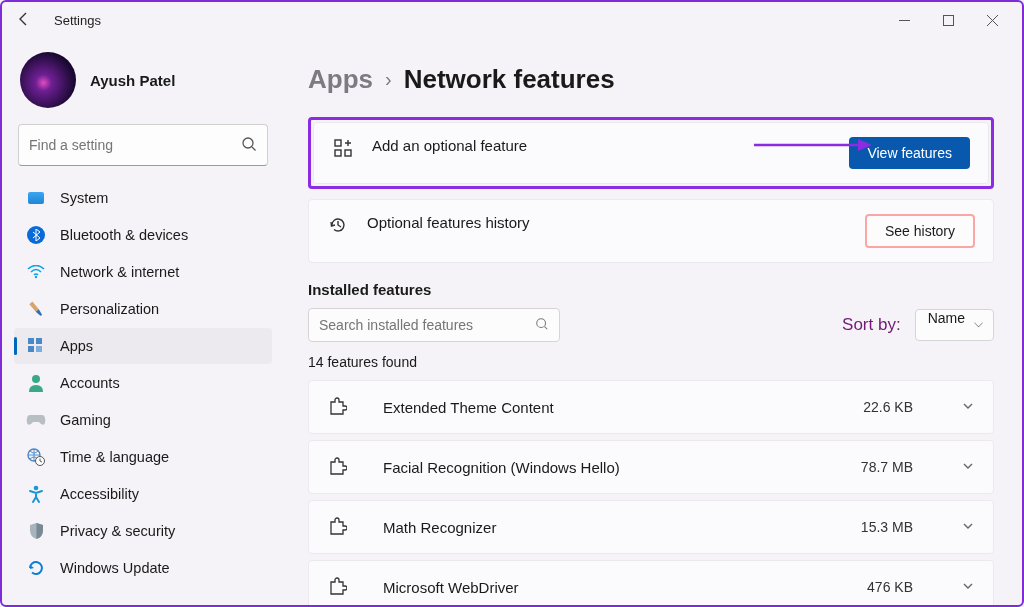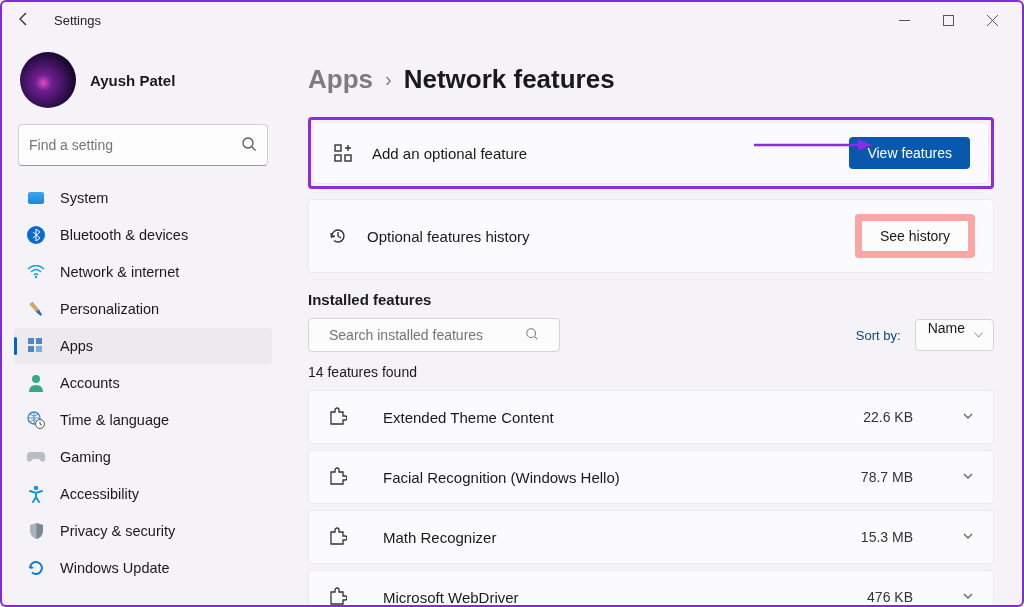--- a/index.html
+++ b/index.html
@@ -70,48 +70,48 @@
     .i-priv{ color:#7a8894;}
     .i-wu{ color:#0a6bd6;}
     
     .breadcrumb { display:flex; align-items:center; gap:12px; margin-bottom:22px; margin-top:6px;}
     .breadcrumb .parent { font-size:26px; font-weight:600; color:#7e7a82; cursor:pointer;}
     .breadcrumb .sep { font-size:20px; color:#7e7a82;}
     .breadcrumb .current { font-size:26px; font-weight:600; color:#1a1a1a;}
     
     .card {
       background:#fbfbfd; border:1px solid #ebe9ed; border-radius:4px;
-      padding:14px 18px; display:flex; align-items:center; gap:18px; margin-bottom:10px;
+      padding:14px 18px; display:flex; align-items:flex-start; gap:18px; margin-bottom:10px;
     }
     .card .label { flex:1; font-size:15px; }
     .card .cicon { width:22px; height:22px; color:#444; display:flex; align-items:center; justify-content:center;}
     .btn-primary {
       background:#0858ad; color:#fff; border:none; border-radius:4px;
       padding:8px 18px; font-size:14px; cursor:pointer;
     }
     .btn-secondary {
-      background:#fcfcfd; color:#1a1a1a; border:7px solid #fca5a5; border-radius:4px;
+      background:#fcfcfd; color:#1a1a1a; border:2px solid #fca5a5; border-radius:4px;
       padding:7px 18px; font-size:14px; cursor:pointer;
     }
     .highlight-box { border:3px solid #8b2be2; border-radius:4px; padding:2px; margin-bottom:10px;}
     .highlight-box .card { margin-bottom:0; position:relative;}
     
     .annot-arrow {
       position:absolute; left:440px; top:15px; width:120px; height:14px; pointer-events:none;
     }
     
     .section-title { font-weight:600; font-size:15px; margin:18px 0 10px 0;}
     .row-controls { display:flex; align-items:center; gap:14px; margin-bottom:12px;}
     .mini-search {
       display:flex; align-items:center; background:#fcfcfd; border:1px solid #d6d4d8;
-      border-radius:4px; height:34px; padding:0 20px; width:252px;
+      border-radius:4px; height:34px; padding:0 10px; width:252px;
     }
     .mini-search input { flex:1; border:none; outline:none; background:transparent; font-size:14px; color:#555;}
     .row-controls .spacer{flex:1;}
-    .sortlabel{ font-size:13px; color:#0c4a6e;text-align:right;}
+    .sortlabel{ font-size:17px; color:#701a75;text-align:right;}
     .sortdrop{ background:#fcfcfd; border:1px solid #d6d4d8; border-radius:4px; height:32px; padding:0 28px 0 12px; font-size:14px; cursor:pointer; position:relative;}
     .sortdrop::after{ content:"⌵"; position:absolute; right:10px; top:6px; color:#555; font-size:12px;}
     .found-label{ font-size:14px; margin-bottom:10px;}
     
     .feature {
       background:#fbfbfd; border:1px solid #ebe9ed; border-radius:4px;
       padding:16px 18px; display:flex; align-items:center; gap:36px; margin-bottom:6px;
       cursor:pointer;
     }
     .feature .ficon{ width:20px; height:20px; color:#444;}
@@ -212,37 +212,37 @@
       <div class="nav-item">
         <span class="nicon i-acct">
             <svg width="16" height="18" viewBox="0 0 16 18">
               <circle cx="8" cy="5" r="4" fill="#39a887"></circle>
               <path d="M1 18 Q1 11 8 11 Q15 11 15 18 Z" fill="#39a887"></path>
             </svg>
           </span>
         <span>Accounts</span>
       </div>
       <div class="nav-item">
+        <span class="nicon i-game">
+            <svg width="20" height="14" viewBox="0 0 20 14">
+              <path d="M4 2 H16 Q20 2 19 10 Q18 13 15 11 L13 9 H7 L5 11 Q2 13 1 10 Q0 2 4 2 Z" fill="#b7bec4"></path>
+            </svg>
+          </span>
+        <span>Gaming</span>
+      </div>
+      <div class="nav-item">
         <span class="nicon">
             <svg width="18" height="18" viewBox="0 0 18 18">
               <circle cx="7" cy="7" r="6" stroke="#4a88c6" stroke-width="1.4" fill="none"></circle>
               <path d="M7 1 V13 M1 7 H13 M3 3 Q7 7 11 3 M3 11 Q7 7 11 11" stroke="#4a88c6" stroke-width="0.9" fill="none"></path>
               <circle cx="13" cy="13" r="4.5" fill="#fff" stroke="#555" stroke-width="1"></circle>
               <path d="M13 10.5 V13 L15 14" stroke="#555" stroke-width="1" fill="none"></path>
             </svg>
           </span>
         <span>Time &amp; language</span>
-      </div>
-      <div class="nav-item">
-        <span class="nicon i-game">
-            <svg width="20" height="14" viewBox="0 0 20 14">
-              <path d="M4 2 H16 Q20 2 19 10 Q18 13 15 11 L13 9 H7 L5 11 Q2 13 1 10 Q0 2 4 2 Z" fill="#b7bec4"></path>
-            </svg>
-          </span>
-        <span>Gaming</span>
       </div>
       <div class="nav-item">
         <span class="nicon i-acc">
             <svg width="16" height="18" viewBox="0 0 16 18">
               <circle cx="8" cy="3" r="2.3" fill="#1896d6"></circle>
               <path d="M2 6 L8 8 L14 6 M8 8 V12 L5 17 M8 12 L11 17" stroke="#1896d6" stroke-width="2" fill="none" stroke-linecap="round"></path>
             </svg>
           </span>
         <span>Accessibility</span>
       </div>

